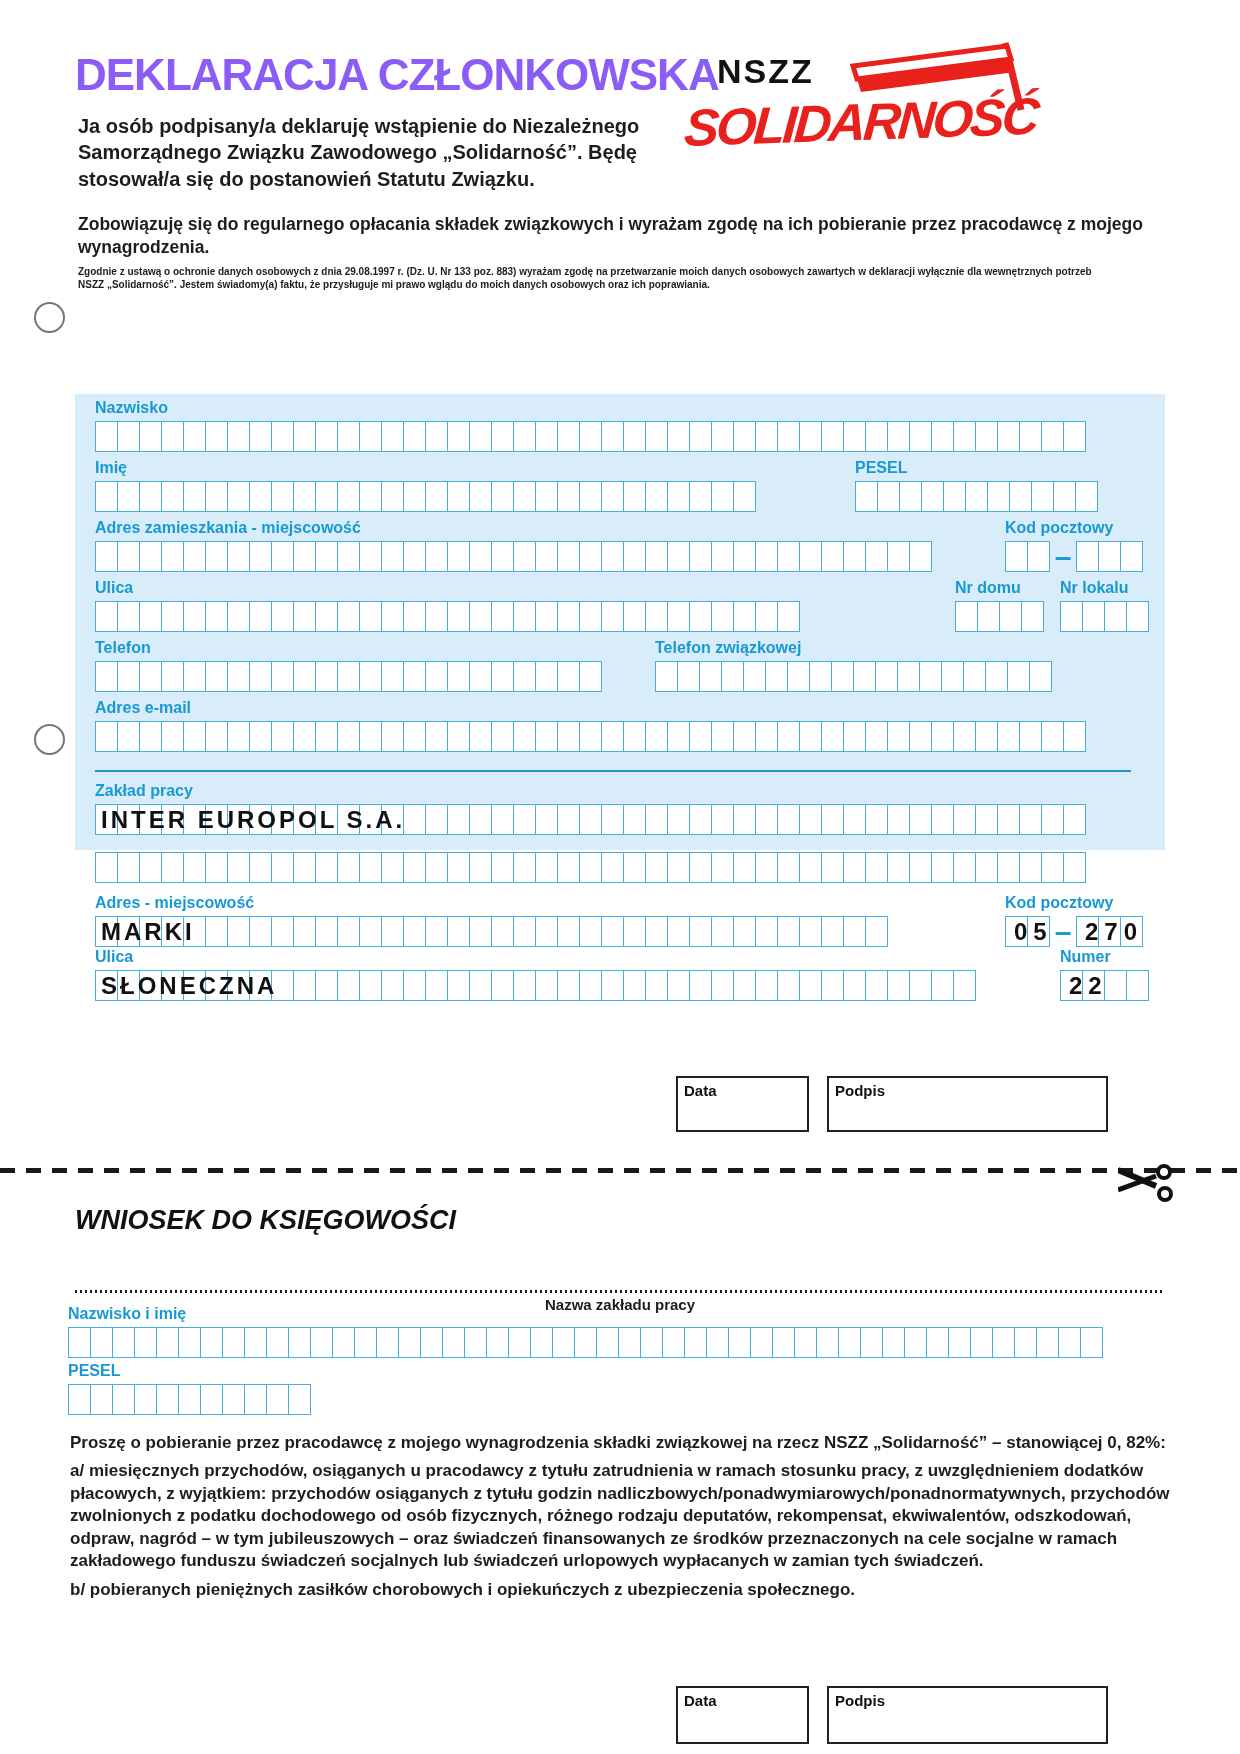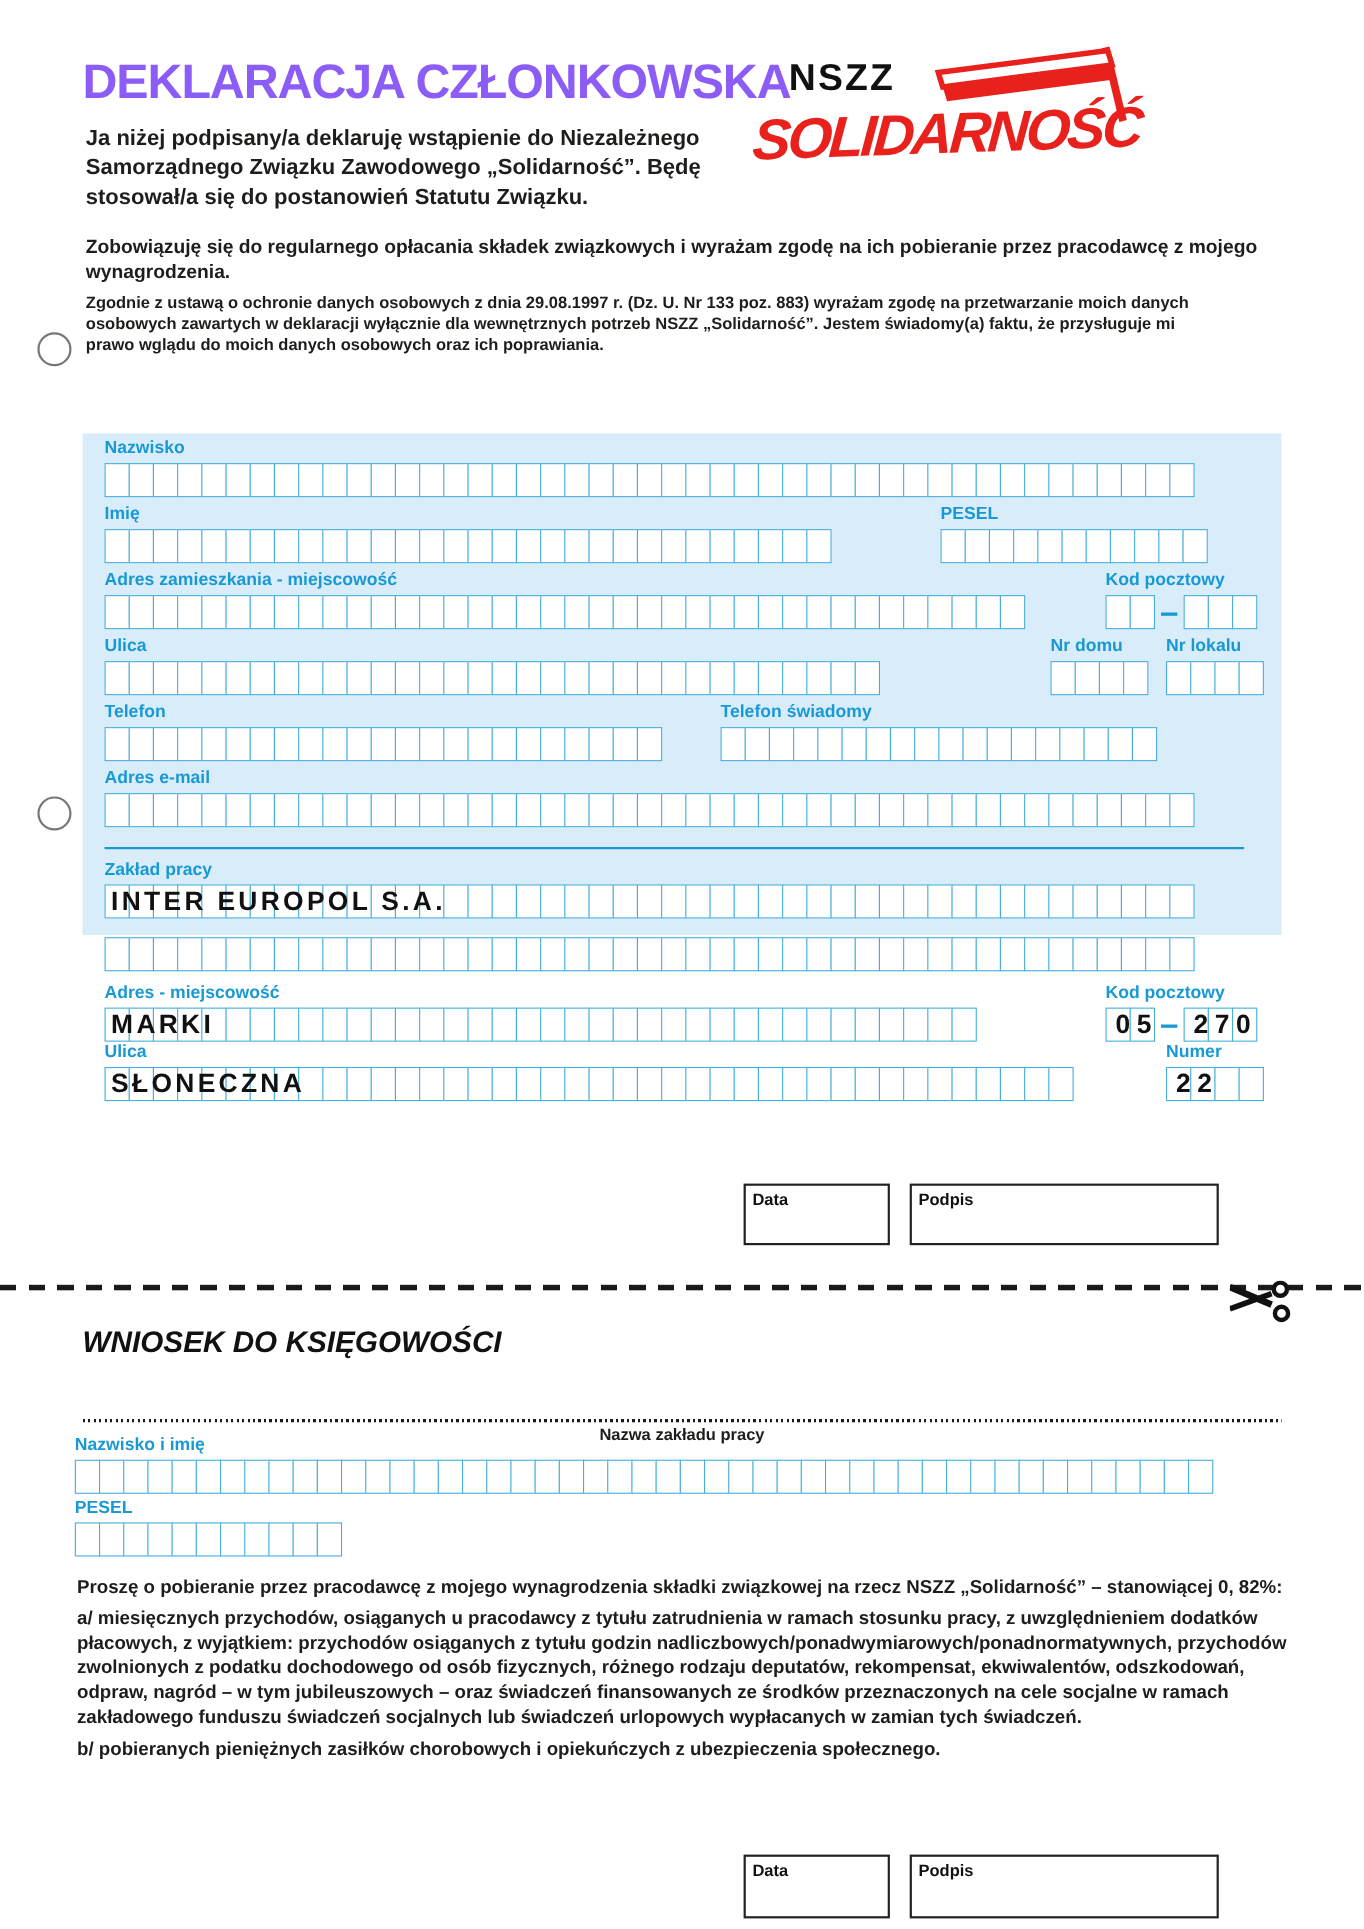--- a/index.html
+++ b/index.html
@@ -6,21 +6,21 @@
   body{width:1240px;height:1754px;position:relative;font-family:"Liberation Sans",sans-serif;color:#1d1d1b;}
   .abs{position:absolute;}
 
   
   .title{font-size:44px;font-weight:bold;letter-spacing:-1px;color:#8b5cf6;white-space:nowrap;}
   .intro{font-size:20px;font-weight:bold;line-height:1.32;width:585px;}
   .nszz{font-size:34px;font-weight:bold;letter-spacing:2px;color:#111;}
   .soli{font-size:52px;font-weight:bold;font-style:italic;color:#e8211d;letter-spacing:-3px;transform:skewX(-6deg) rotate(-2deg);white-space:nowrap;}
 
   .para-bold{font-size:17.5px;font-weight:bold;line-height:1.3;}
-  .para-small{font-size:15px;font-weight:bold;line-height:1.28;}
+  .para-small{font-size:10px;font-weight:bold;line-height:1.28;}
 
   .hole{width:27px;height:27px;border:2px solid #777;border-radius:50%;background:#fff;}
 
   
   .panel{background:#d8edf9;width:1090px;height:456px;}
   .field{position:absolute;}
   .flabel{font-size:16px;font-weight:bold;color:#1899d3;height:19px;margin-bottom:3px;white-space:nowrap;}
   .boxrow{display:flex;align-items:center;}
   .boxrun{display:flex;position:relative;}
   .cell{width:23px;height:31px;background:#fff;border:1px solid #45aedc;box-sizing:border-box;}
@@ -51,21 +51,21 @@
 <div class="abs title" style="left:75px;top:50px;">DEKLARACJA CZŁONKOWSKA</div>
 
 <div class="abs nszz" style="left:717px;top:52px;">NSZZ</div>
 <svg class="abs" style="left:845px;top:38px;" width="210" height="78" viewBox="0 0 210 78">
   <line x1="176" y1="72" x2="160" y2="5" stroke="#e8211d" stroke-width="7"></line>
   <polygon points="8,28 162,8 166,21 12,41" fill="#ffffff" stroke="#e8211d" stroke-width="5"></polygon>
   <polygon points="12,41 166,21 170,34 16,54" fill="#e8211d"></polygon>
 </svg>
 <div class="abs soli" style="left:685px;top:92px;">SOLIDARNOŚĆ</div>
 
-<div class="abs intro" style="left:78px;top:113px;">Ja niżej podpisany/a deklaruję wstąpienie do Niezależnego Samorządnego Związku Zawodowego „Solidarność”. Będę stosował/a się do postanowień Statutu Związku.</div>
+<div class="abs intro" style="left:78px;top:113px;">Ja osób podpisany/a deklaruję wstąpienie do Niezależnego Samorządnego Związku Zawodowego „Solidarność”. Będę stosował/a się do postanowień Statutu Związku.</div>
 
 <div class="abs para-bold" style="left:78px;top:213px;width:1100px;">Zobowiązuję się do regularnego opłacania składek związkowych i wyrażam zgodę na ich pobieranie przez pracodawcę z mojego wynagrodzenia.</div>
 
 <div class="abs para-small" style="left:78px;top:266px;width:1025px;">Zgodnie z ustawą o ochronie danych osobowych z dnia 29.08.1997 r. (Dz. U. Nr 133 poz. 883) wyrażam zgodę na przetwarzanie moich danych osobowych zawartych w deklaracji wyłącznie dla wewnętrznych potrzeb NSZZ „Solidarność”.  Jestem świadomy(a) faktu, że przysługuje mi prawo wglądu do moich danych osobowych oraz ich poprawiania.</div>
 
 <div class="abs hole" style="left:34px;top:302px;"></div>
 <div class="abs hole" style="left:34px;top:724px;"></div>
 
 <div class="abs panel" style="left:75px;top:394px;">
 
@@ -325,21 +325,21 @@
           <div class="cell"></div>
           <div class="cell"></div>
           <div class="cell"></div>
           <div class="cell"></div>
           <div class="cell"></div>
           <div class="cell"></div>
         </div>
       </div>
   </div>
   <div class="field" style="left:580px;top:245px;">
-    <div class="flabel">Telefon świadomy</div>
+    <div class="flabel">Telefon związkowej</div>
     <div class="boxrow">
         <div class="boxrun">
           <div class="cell"></div>
           <div class="cell"></div>
           <div class="cell"></div>
           <div class="cell"></div>
           <div class="cell"></div>
           <div class="cell"></div>
           <div class="cell"></div>
           <div class="cell"></div>

